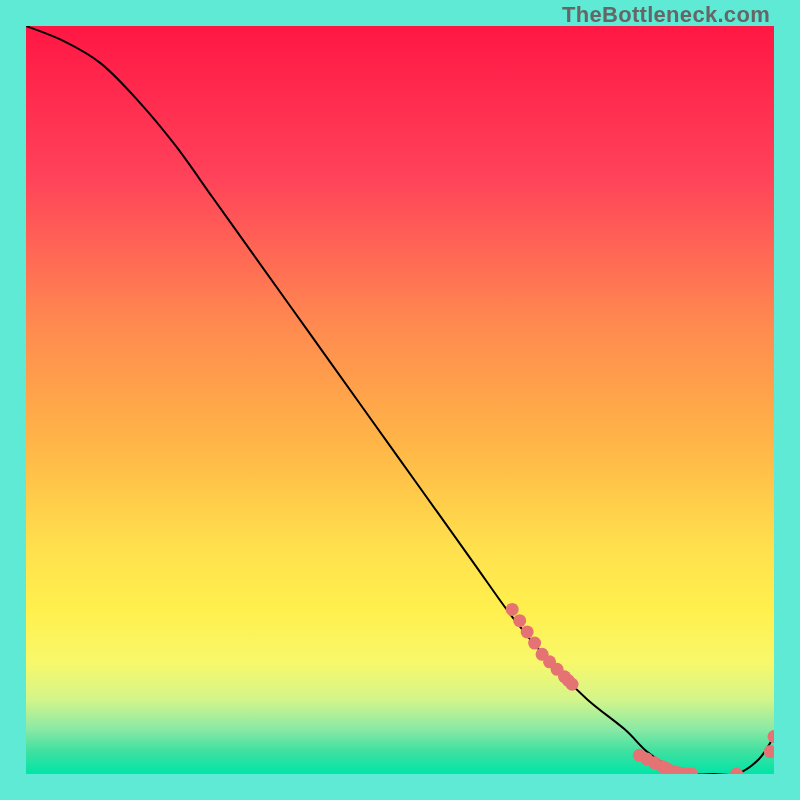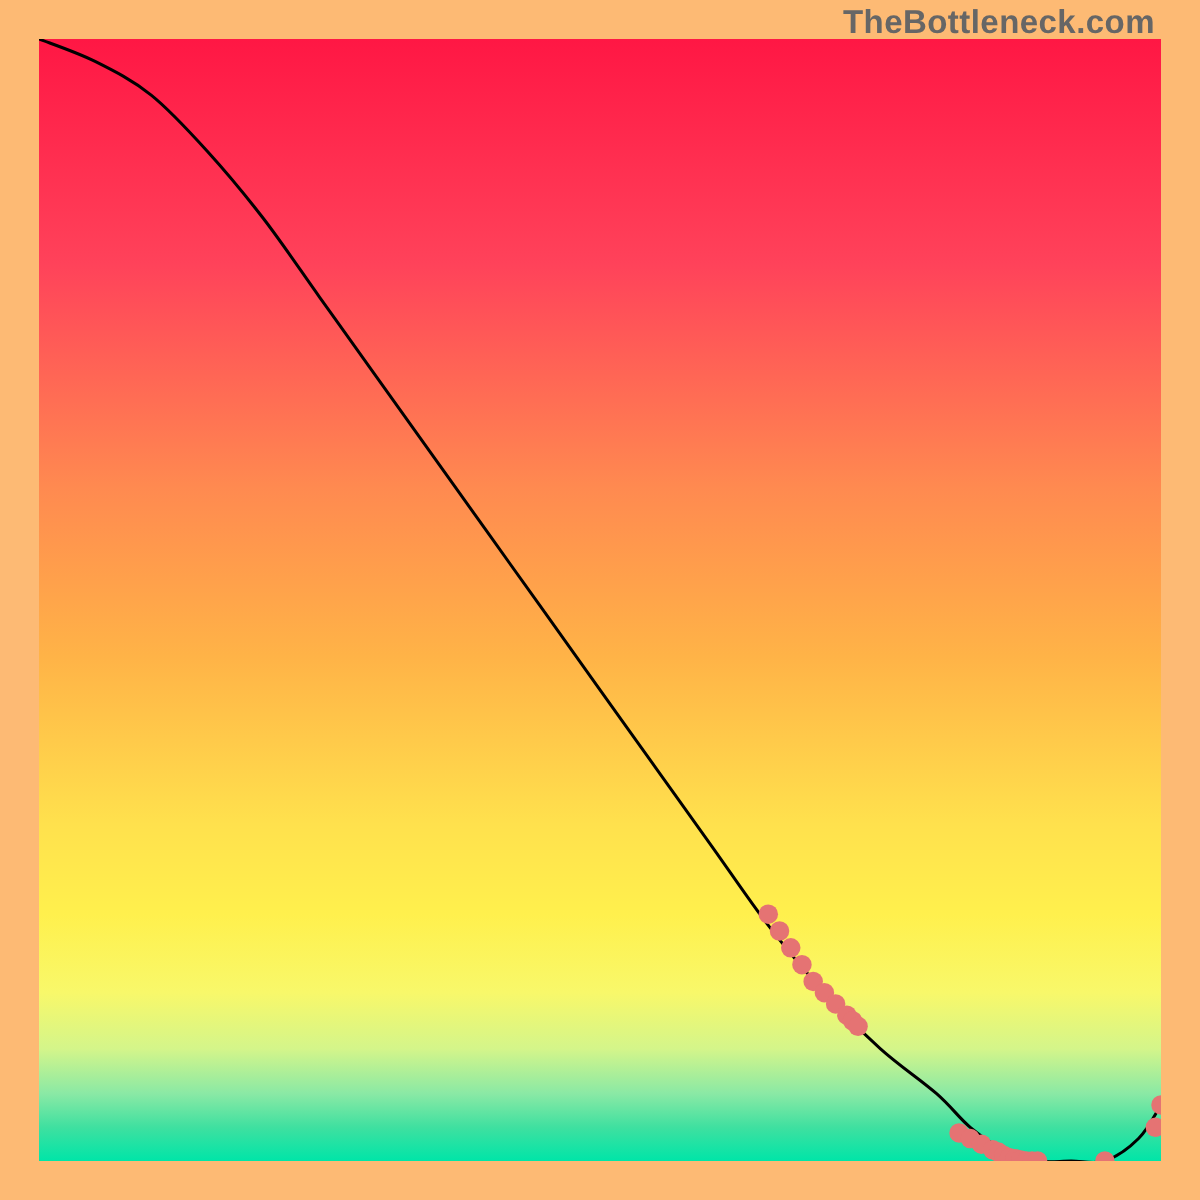--- a/index.html
+++ b/index.html
@@ -9,21 +9,21 @@
     background: #000;
     position: relative;
     font-family: Arial, Helvetica, sans-serif;
   }
   .frame {
     position: absolute;
     top: 0;
     left: 0;
     width: 800px;
     height: 800px;
-    background: #fdba74;
+    background: #5eead4;
   }
   .plot-area {
     position: absolute;
     top: 26px;
     left: 26px;
     width: 748px;
     height: 748px;
     overflow: hidden;
   }
   .gradient-bg {

